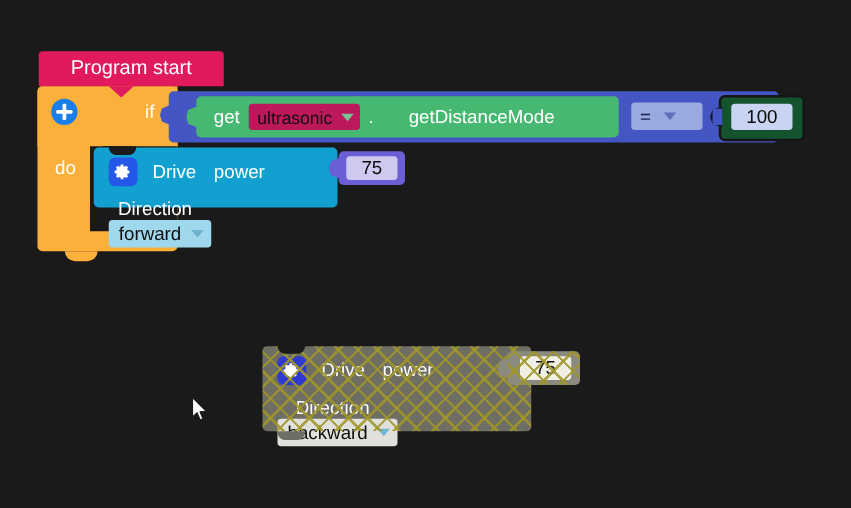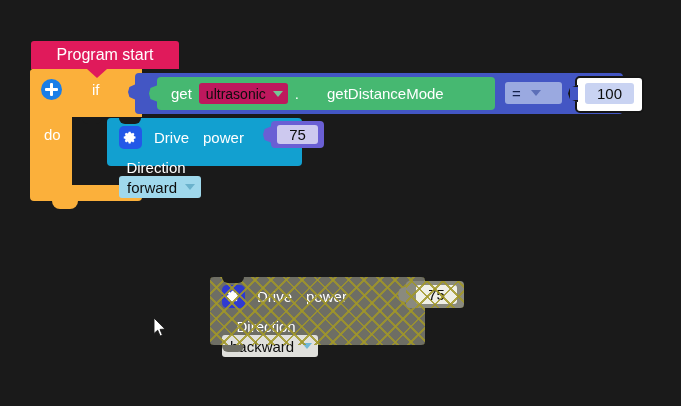--- a/index.html
+++ b/index.html
@@ -114,21 +114,21 @@
     border-radius: 50%;
     background: #1a7ee8;
     z-index: 4;
     cursor: pointer;
   }
   #plus-button .ph { position:absolute; left:4px; top:9px; width:13px; height:3px; background:#fff; border-radius:1px; }
   #plus-button .pv { position:absolute; left:9px; top:4px; width:3px; height:13px; background:#fff; border-radius:1px; }
 
   #if-word {
     position: absolute;
-    left: 92px;
+    left: 116px;
     top: 81px;
     z-index: 4;
     color: #ffffff;
     font-size: 15px;
   }
   #do-word {
     position: absolute;
     left: 44px;
     top: 126px;
     z-index: 4;
@@ -237,21 +237,21 @@
     margin-left: 10px;
   }
 
   
   #num100-block {
     position: absolute;
     left: 440px;
     top: 3px;
     width: 69px;
     height: 37px;
-    background: #ffffff;
+    background: #14532d;
     border: 2px solid #151515;
     border-radius: 5px;
     box-sizing: border-box;
     z-index: 3;
   }
   #num100-block .nplug {
     position: absolute;
     left: -9px;
     top: 7px;
     width: 10px;
@@ -280,21 +280,20 @@
   
   #drive-block {
     position: absolute;
     left: 75px;
     top: 118px;
     width: 195px;
     height: 48px;
     background: #12a0d0;
     border-radius: 4px;
     z-index: 4;
-    margin-left: 32px;
   }
   #drive-block .top-notch {
     position: absolute;
     left: 12px;
     top: -1px;
     width: 22px;
     height: 7px;
     background: #1a1a1a;
     border-radius: 0 0 6px 6px;
   }

